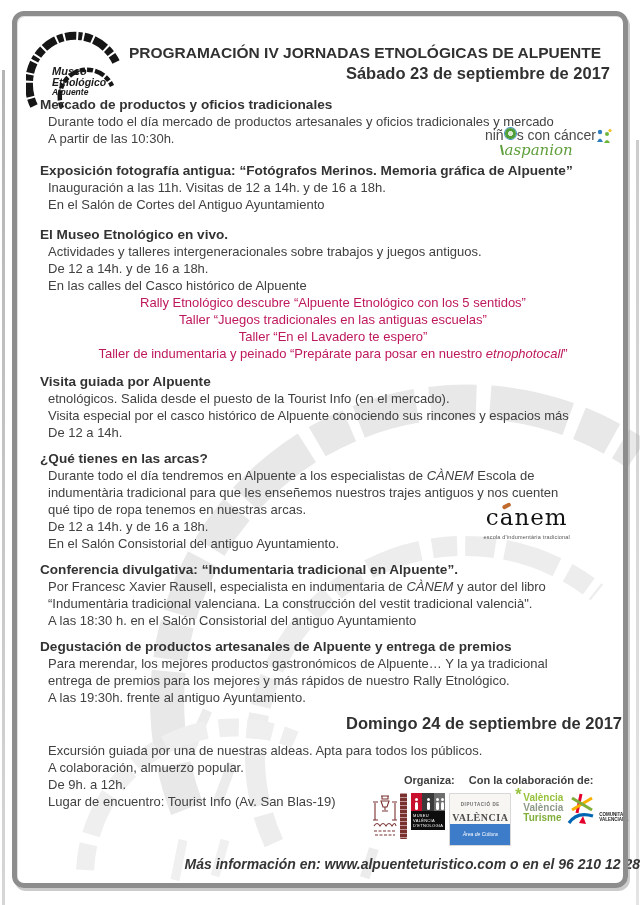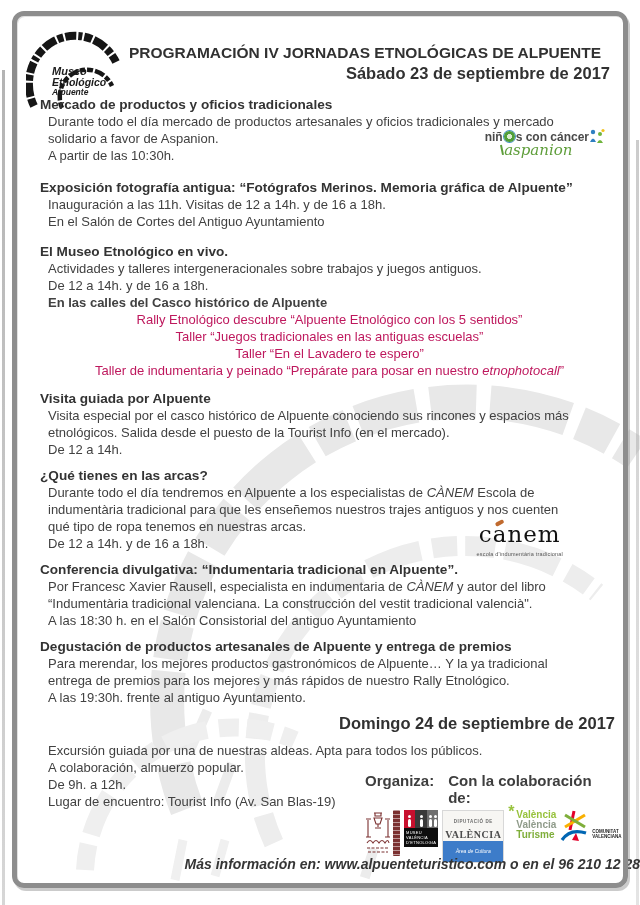--- a/index.html
+++ b/index.html
@@ -24,56 +24,56 @@
   .museo-text{position:absolute;left:26px;top:38px;width:68px;font-style:italic;
               font-weight:bold;color:#1b1b1b;}
   .mt1{font-size:11px;line-height:11px;}
   .mt2{font-size:10.5px;line-height:11px;}
   .mt3{font-size:8.5px;line-height:9px;}
   .title{position:absolute;left:118px;right:28px;top:34px;text-align:center;font-size:15.5px;
          font-weight:bold;color:#313131;z-index:2;}
   .sat-date{position:absolute;right:30px;top:64px;font-size:16.5px;font-weight:bold;color:#313131;z-index:2;}
 
   
-  .content{position:absolute;left:40px;right:21px;top:96px;z-index:2;font-size:13px;line-height:17px;}
+  .content{position:absolute;left:40px;right:14px;top:96px;z-index:2;font-size:13px;line-height:17px;}
   section h2{margin:0;font-size:13.6px;line-height:17px;font-weight:bold;color:#333;}
   section .b{padding-left:8px;color:#414141;}
-  .bold-line{font-weight:bold;color:#333;}
+  .bold-line{font-weight:normal;color:#333;}
   .cline{text-align:center;padding-left:0;color:#be185d;}
   .ital{font-style:italic;}
   .s1{margin-bottom:15px;position:relative;}
   .s2{margin-bottom:13px;}
   .s3{margin-bottom:11px;}
   .s4{margin-bottom:9px;}
   .s5{margin-bottom:9px;position:relative;}
   .s6{margin-bottom:9px;}
   .s7{margin-bottom:6px;}
   .s8{position:relative;}
   .domingo{text-align:right;font-size:16.5px;font-weight:bold;color:#313131;margin:2px 4px 8px 0;line-height:22px;}
 
   
   .aspanion{position:absolute;right:14px;top:32px;}
-  .asp-l1{display:flex;align-items:center;font-size:12px;font-weight:bold;color:#4a4a4a;line-height:14px;}
+  .asp-l1{display:flex;align-items:flex-start;font-size:14px;font-weight:normal;color:#4a4a4a;line-height:14px;}
   .asp-at{display:inline-block;width:11px;height:11px;border-radius:50%;margin:0 1px;
           background:radial-gradient(circle,#d9ead0 0 30%,#4f9e38 32% 100%);box-shadow:0 0 0 1px #3f8ec4;}
   .asp-l2{font-family:"DejaVu Serif",serif;font-style:italic;font-size:15px;color:#5f9e3b;
           margin-top:-2px;padding-left:16px;line-height:15px;}
   .asp-tick{display:inline-block;width:1.5px;height:10px;background:#5f9e3b;margin-right:2px;transform:rotate(-12deg);}
 
   
   .canem{position:absolute;right:56px;top:56px;text-align:center;}
   .canem-name{font-family:"DejaVu Serif",serif;font-size:23px;line-height:22px;color:#121212;letter-spacing:1px;}
   .agrave{position:relative;display:inline-block;}
   .agrave::before{content:"";position:absolute;left:2px;top:-2px;width:9px;height:3.5px;background:#c06a2e;
                   border-radius:2px;transform:rotate(-27deg);}
   .canem-sub{font-size:5.5px;color:#555;margin-top:1px;letter-spacing:.2px;}
 
   
   .logos-block{position:absolute;right:2px;top:30px;width:252px;}
-  .logos-labels{display:flex;gap:14px;font-size:15px;font-weight:bold;color:#3e3e3e;}
+  .logos-labels{display:flex;gap:14px;font-size:11px;font-weight:bold;color:#3e3e3e;margin-left:32px;}
   .logos-row{display:flex;align-items:flex-start;gap:4px;margin-top:4px;}
   .org{display:flex;gap:2px;align-items:flex-start;}
   .org-bar{width:7px;height:46px;background:#7b3030;border-radius:1px;
            background-image:repeating-linear-gradient(180deg,rgba(255,255,255,.5) 0 1px,transparent 1px 4px);}
   .mve{width:42px;}
   .mve-row{display:flex;height:18px;}
   .sq{flex:1;display:flex;align-items:flex-end;justify-content:center;gap:2px;padding-bottom:1px;}
   .sq.red{background:#c8102e;}.sq.d1{background:#3a3a3a;}.sq.d2{background:#6e6e6e;}
   .person{display:inline-block;width:3px;height:8px;background:#fff;border-radius:1.5px;position:relative;}
   .person::before{content:"";position:absolute;top:-4px;left:0;width:3px;height:3px;border-radius:50%;background:#fff;}
@@ -126,21 +126,20 @@
     </div>
   </div>
   <h1 class="title">PROGRAMACIÓN IV JORNADAS ETNOLÓGICAS DE ALPUENTE</h1>
   <div class="sat-date">Sábado 23 de septiembre de 2017</div>
 
   <main class="content">
 
     <section class="s1">
       <h2>Mercado de productos y oficios tradicionales</h2>
       <div class="b">Durante todo el día mercado de productos artesanales y oficios tradicionales y mercado</div>
-      <div class="b">solidario a favor de Aspanion.</div>
       <div class="b">A partir de las 10:30h.</div>
       <div class="aspanion">
         <div class="asp-l1">
           <span>niñ</span>
             <span class="asp-at"></span>
             <span>s con cáncer</span>
           <svg width="16" height="17" viewBox="0 0 16 17">
             <circle cx="4" cy="4" r="2.2" fill="#2f7fc1"></circle>
               <path d="M1,14 Q4,7 7,14 Z" fill="#2f7fc1"></path>
             <circle cx="11" cy="6" r="2" fill="#6fb43c"></circle>
@@ -164,31 +163,32 @@
       <div class="b">De 12 a 14h. y de 16 a 18h.</div>
       <div class="b bold-line">En las calles del Casco histórico de Alpuente</div>
       <div class="cline">Rally Etnológico descubre “Alpuente Etnológico con los 5 sentidos”</div>
       <div class="cline">Taller “Juegos tradicionales en las antiguas escuelas”</div>
       <div class="cline">Taller “En el Lavadero te espero”</div>
       <div class="cline"><span>Taller de indumentaria y peinado “Prepárate para posar en nuestro </span><span class="ital">etnophotocall</span><span>”</span></div>
     </section>
 
     <section class="s4">
       <h2>Visita guiada por Alpuente</h2>
+      <div class="b">etnológicos. Salida desde el puesto de la Tourist Info (en el mercado).</div>
       <div class="b">Visita especial por el casco histórico de Alpuente conociendo sus rincones y espacios más</div>
-      <div class="b">etnológicos. Salida desde el puesto de la Tourist Info (en el mercado).</div>
       <div class="b">De 12 a 14h.</div>
     </section>
 
     <section class="s5">
       <h2>¿Qué tienes en las arcas?</h2>
       <div class="b"><span>Durante todo el día tendremos en Alpuente a los especialistas de </span><span class="ital">CÀNEM</span><span> Escola de</span></div>
       <div class="b">indumentària tradicional para que les enseñemos nuestros trajes antiguos y nos cuenten</div>
       <div class="b">qué tipo de ropa tenemos en nuestras arcas.</div>
       <div class="b">De 12 a 14h. y de 16 a 18h.</div>
+      <div class="b">En el Salón Consistorial del antiguo Ayuntamiento.</div>
       <div class="canem">
         <div class="canem-name"><span>c</span><span class="agrave">a</span><span>nem</span></div>
         <div class="canem-sub">escola d'indumentària tradicional</div>
       </div>
     </section>
 
     <section class="s6">
       <h2>Conferencia divulgativa: “Indumentaria tradicional en Alpuente”.</h2>
       <div class="b"><span>Por  Francesc Xavier Rausell, especialista en indumentaria de </span><span class="ital">CÀNEM</span><span> y autor del libro</span></div>
       <div class="b">“Indumentària tradicional valenciana. La construcción del vestit tradicional valencià".</div>

